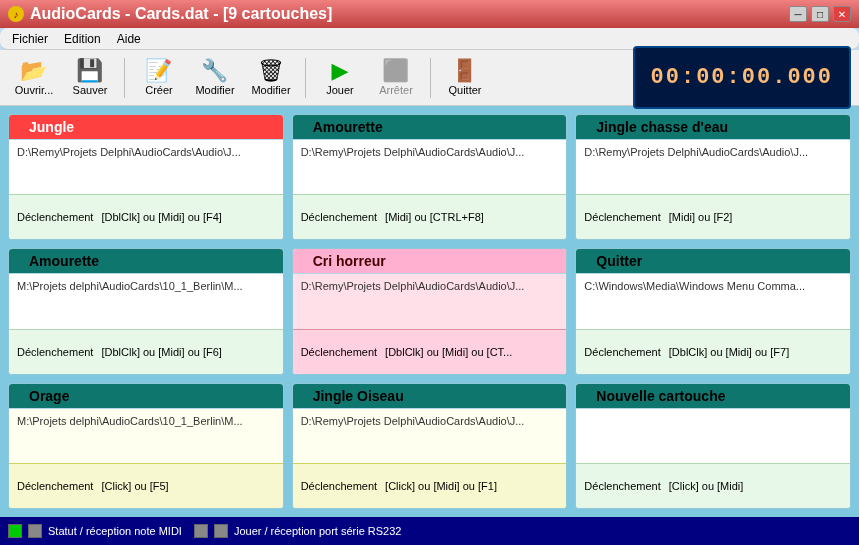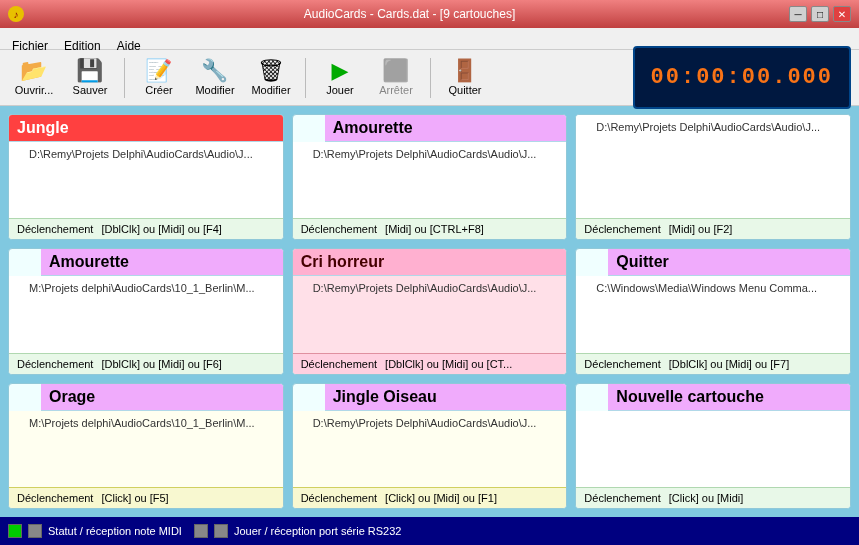--- a/index.html
+++ b/index.html
@@ -24,24 +24,23 @@
     #title-bar .app-icon {
       width: 16px; height: 16px;
       background: #e8c000;
       border-radius: 50%;
       display: flex; align-items: center; justify-content: center;
       font-size: 10px; font-weight: bold; color: #800;
       margin-right: 6px;
       flex-shrink: 0;
     }
     #title-bar .title-text {
-      font-size: 12px;
-      font-weight: normal;
+      font-size: 16px;
+      font-weight: bold;
       flex: 1;
-      text-align: center;
     }
     #title-bar .win-controls {
       display: flex; gap: 4px;
     }
     #title-bar .win-btn {
       width: 18px; height: 16px;
       background: #d0d0d0;
       border: 1px solid #888;
       border-radius: 2px;
       cursor: pointer;
@@ -50,22 +49,23 @@
       color: #000;
     }
     #title-bar .win-btn.close { background: #e04040; color: white; }
 
     
     #menu-bar {
       background: #f0f0f0;
       border-bottom: 1px solid #ccc;
       height: 22px;
       display: flex;
-      align-items: flex-start;
+      align-items: center;
       padding: 9px 4px;
+      border-radius: 8px;
     }
     .menu-item {
       padding: 2px 8px;
       cursor: pointer;
       font-size: 12px;
     }
 
     
     #toolbar {
       background: #f0f0f0;
@@ -98,21 +98,21 @@
 
     .toolbar-separator {
       width: 1px;
       height: 40px;
       background: #bbb;
       margin: 0 4px;
     }
 
     #timer-display {
       background: #001840;
-      color: #f97316;
+      color: #fdba74;
       font-family: 'Courier New', monospace;
       font-size: 22px;
       font-weight: bold;
       padding: 17px 16px;
       border: 2px solid #004488;
       border-radius: 4px;
       letter-spacing: 2px;
       margin-left: auto;
     }
 
@@ -130,41 +130,41 @@
     
     .card {
       background: #f0ffff;
       border: 1px solid #90c8d8;
       border-radius: 4px;
       display: flex;
       flex-direction: column;
       overflow: hidden;
     }
     .card-title {
-      font-size: 16px;
+      font-size: 14px;
       font-weight: bold;
-      padding: 4px 8px;
+      padding: 4px 20px;
       background: #e8f8ff;
       border-bottom: 1px solid #b0d8e8;
     }
     .card-title.red { background: #ff4040; color: white; }
     .card-title.pink { background: #ffb0d0; color: #400; }
-    .card-title.default { background: #f0abfc; color: #000; margin-left: 32px; }
+    .card-title.default { background: #0f766e; color: #000; }
 
     .card-file {
-      padding: 6px 20px;
+      padding: 6px 8px;
       font-size: 11px;
       color: #333;
       flex: 1;
       background: #ffffff;
     }
     .card.highlighted .card-file { background: #ffe0e8; }
 
     .card-trigger {
-      padding: 4px 8px;
+      padding: 16px 8px;
       font-size: 11px;
       background: #e8f8e8;
       border-top: 1px solid #b0d8b0;
       display: flex;
       gap: 8px;
     }
     .card.highlighted .card-trigger { background: #ffd0e0; border-top-color: #e090a0; }
     .card.yellow-card .card-trigger { background: #f8f8d0; border-top-color: #d0d060; }
     .card.yellow-card .card-file { background: #fffff0; }
 
@@ -262,20 +262,21 @@
     </div>
     <div class="card">
       <div class="card-title default">Amourette</div>
       <div class="card-file">D:\Remy\Projets Delphi\AudioCards\Audio\J...</div>
       <div class="card-trigger">
         <span>Déclenchement</span>
         <span>[Midi] ou [CTRL+F8]</span>
       </div>
     </div>
     <div class="card">
+      <div class="card-title default">Jingle chasse d'eau</div>
       <div class="card-file">D:\Remy\Projets Delphi\AudioCards\Audio\J...</div>
       <div class="card-trigger">
         <span>Déclenchement</span>
         <span>[Midi] ou [F2]</span>
       </div>
     </div>
     <div class="card">
       <div class="card-title default">Amourette</div>
       <div class="card-file">M:\Projets delphi\AudioCards\10_1_Berlin\M...</div>
       <div class="card-trigger">

